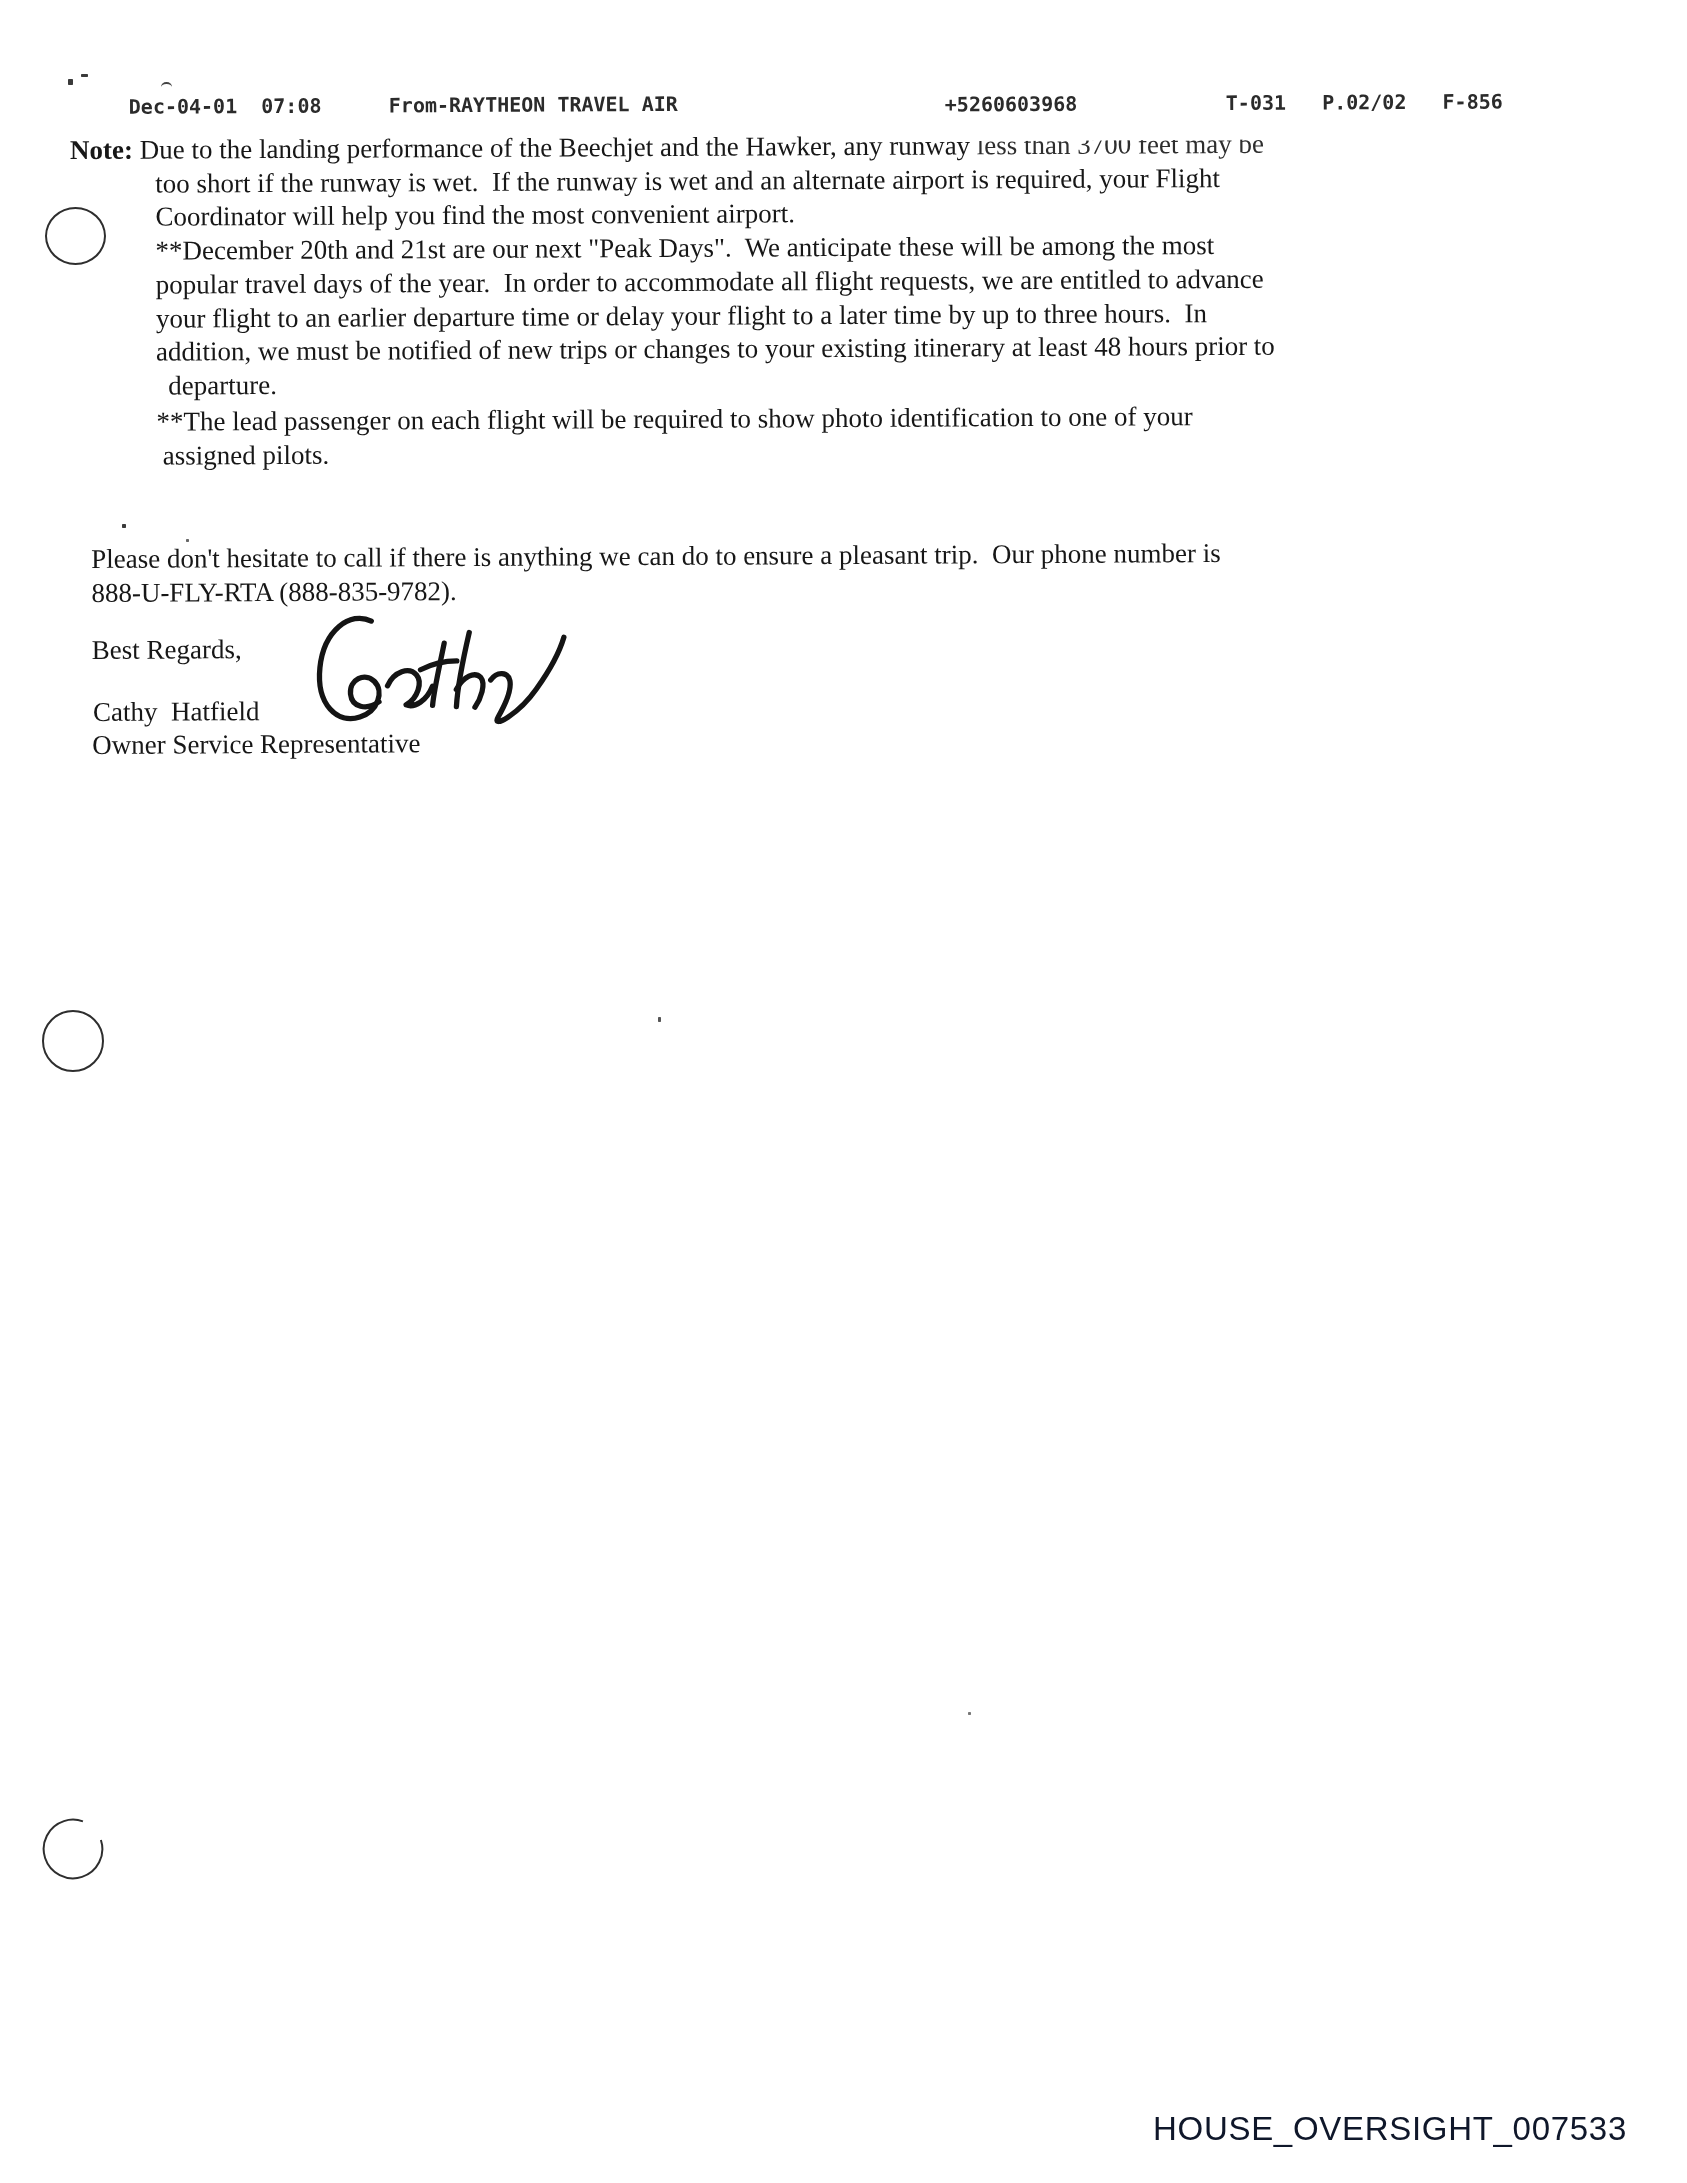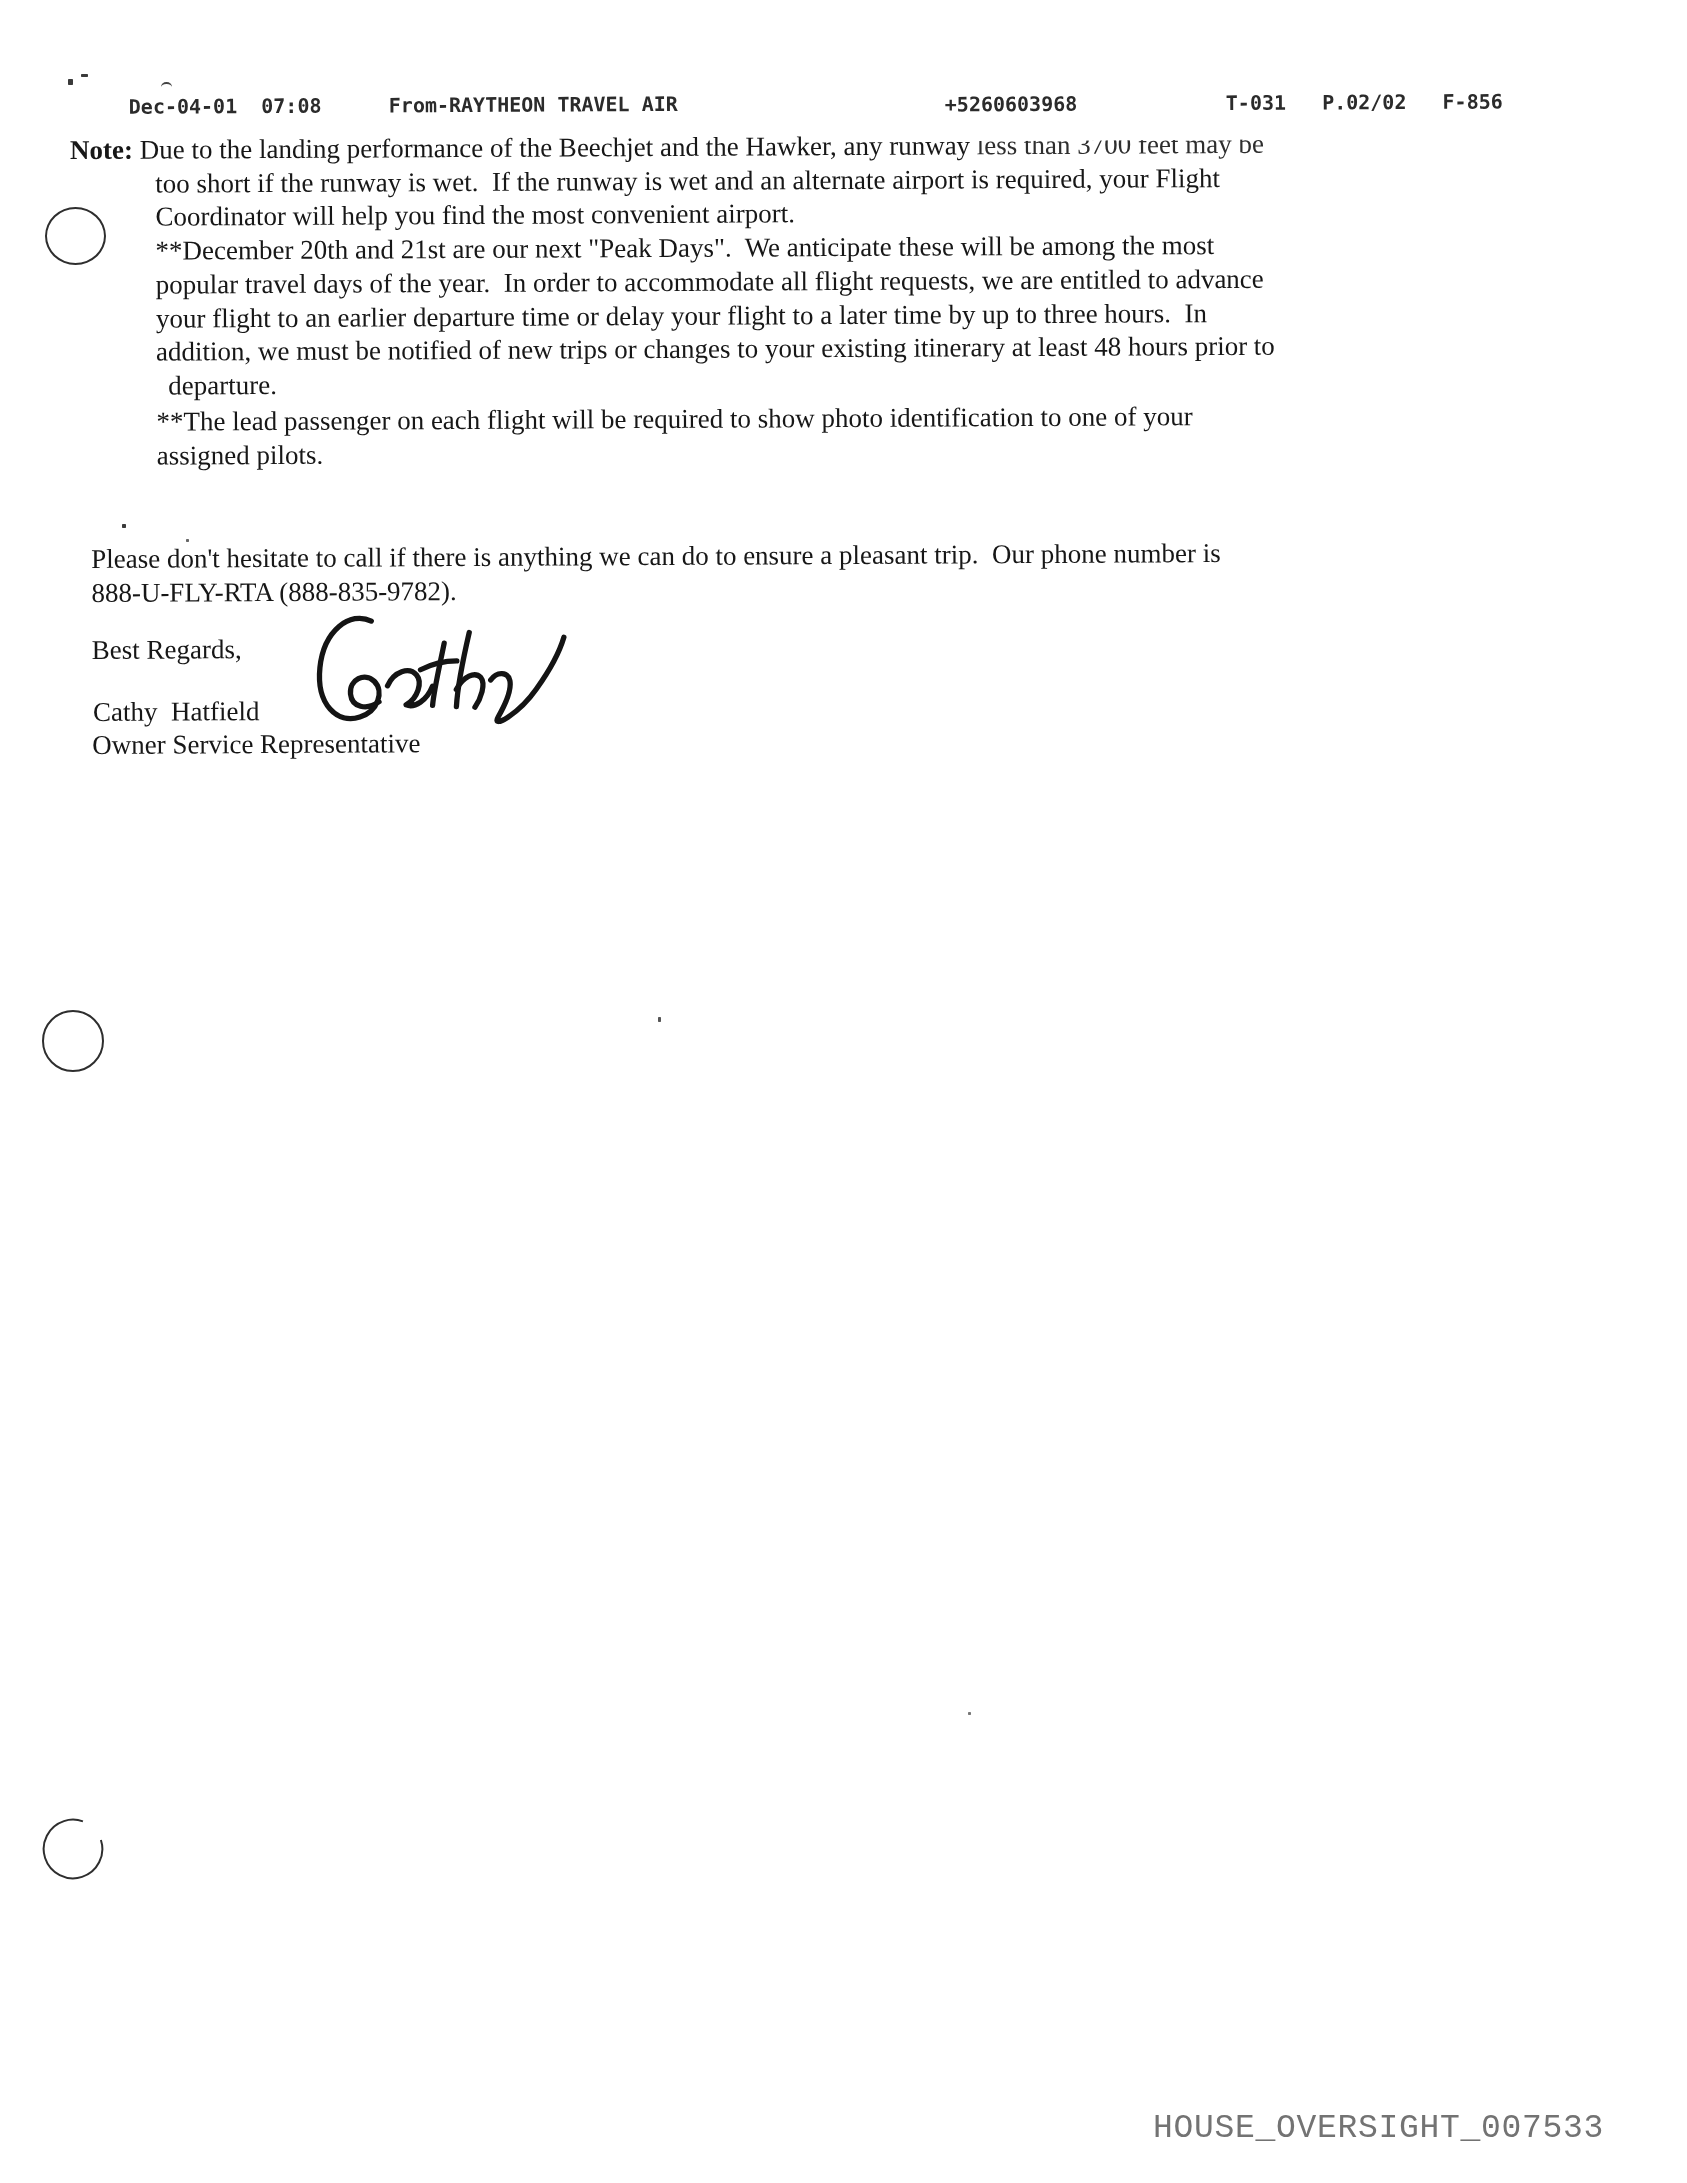--- a/index.html
+++ b/index.html
@@ -48,23 +48,23 @@
     border-radius: 50%;
     background: transparent;
   }
 
   
   .sig { position: absolute; }
   .sig path { fill: none; stroke: #141414; stroke-width: 8; stroke-linecap: round; stroke-linejoin: round; }
 
   
   .bates {
-    font-family: Liberation Mono, monospace;
+    font-family: Liberation Sans, sans-serif;
     font-size: 33px;
-    color: #737373;
+    color: #0f172a;
     letter-spacing: 0.7px;
     white-space: pre;
   }
 
   
   .speck { position: absolute; background: #3a3a3a; border-radius: 0.7px; }
   .speck-arc {
     position: absolute;
     width: 10.6px; height: 8px;
     border-top: 2px solid #444;
@@ -101,21 +101,21 @@
   <div>
     <div class="abs body-line" style="left:63px; top:135px;"><span class="note-label">Note: </span><span>Due to the landing performance of the Beechjet and the Hawker, any runway </span><span class="cut-top">less than 3700 feet may be</span></div>
     <div class="abs body-line" style="left:155px; top:169px;">too short if the runway is wet.  If the runway is wet and an alternate airport is required, your Flight</div>
     <div class="abs body-line" style="left:155px; top:202px;">Coordinator will help you find the most convenient airport.</div>
     <div class="abs body-line" style="left:155px; top:236px;">**December 20th and 21st are our next "Peak Days".  We anticipate these will be among the most</div>
     <div class="abs body-line" style="left:155px; top:270px;">popular travel days of the year.  In order to accommodate all flight requests, we are entitled to advance</div>
     <div class="abs body-line" style="left:155px; top:304px;">your flight to an earlier departure time or delay your flight to a later time by up to three hours.  In</div>
     <div class="abs body-line" style="left:155px; top:337px;">addition, we must be notified of new trips or changes to your existing itinerary at least 48 hours prior to</div>
     <div class="abs body-line" style="left:155px; top:371px;margin-left:12px;">departure.</div>
     <div class="abs body-line" style="left:155px; top:407px;">**The lead passenger on each flight will be required to show photo identification to one of your</div>
-    <div class="abs body-line" style="left:155px; top:441px;">assigned pilots.</div>
+    <div class="abs body-line" style="left:161px; top:441px;">assigned pilots.</div>
   </div>
 
   <div>
     <div class="abs body-line" style="left:89px; top:544px;">Please don't hesitate to call if there is anything we can do to ensure a pleasant trip.  Our phone number is</div>
     <div class="abs body-line" style="left:89px; top:578px;">888-U-FLY-RTA (888-835-9782).</div>
   </div>
 
   <div>
     <div class="abs body-line" style="left:89px; top:635px;">Best Regards,</div>
 

